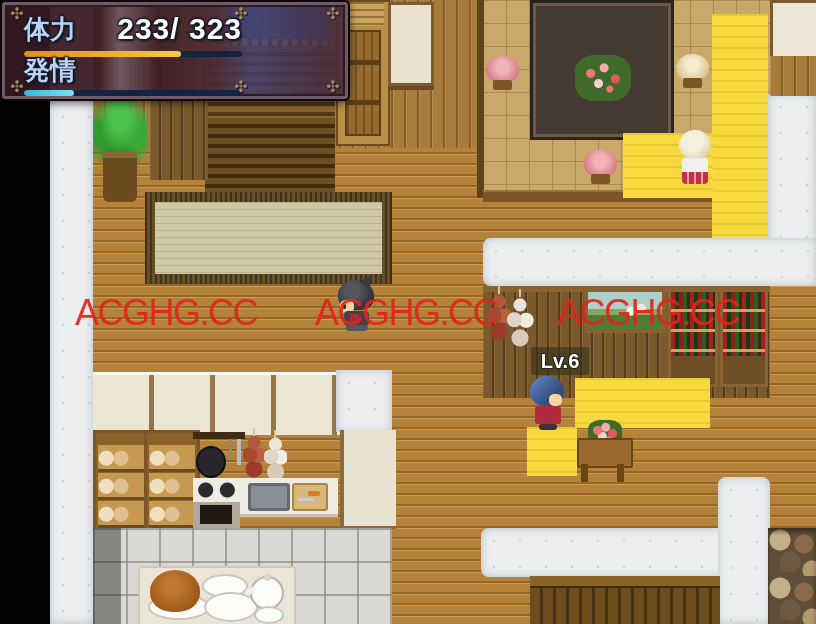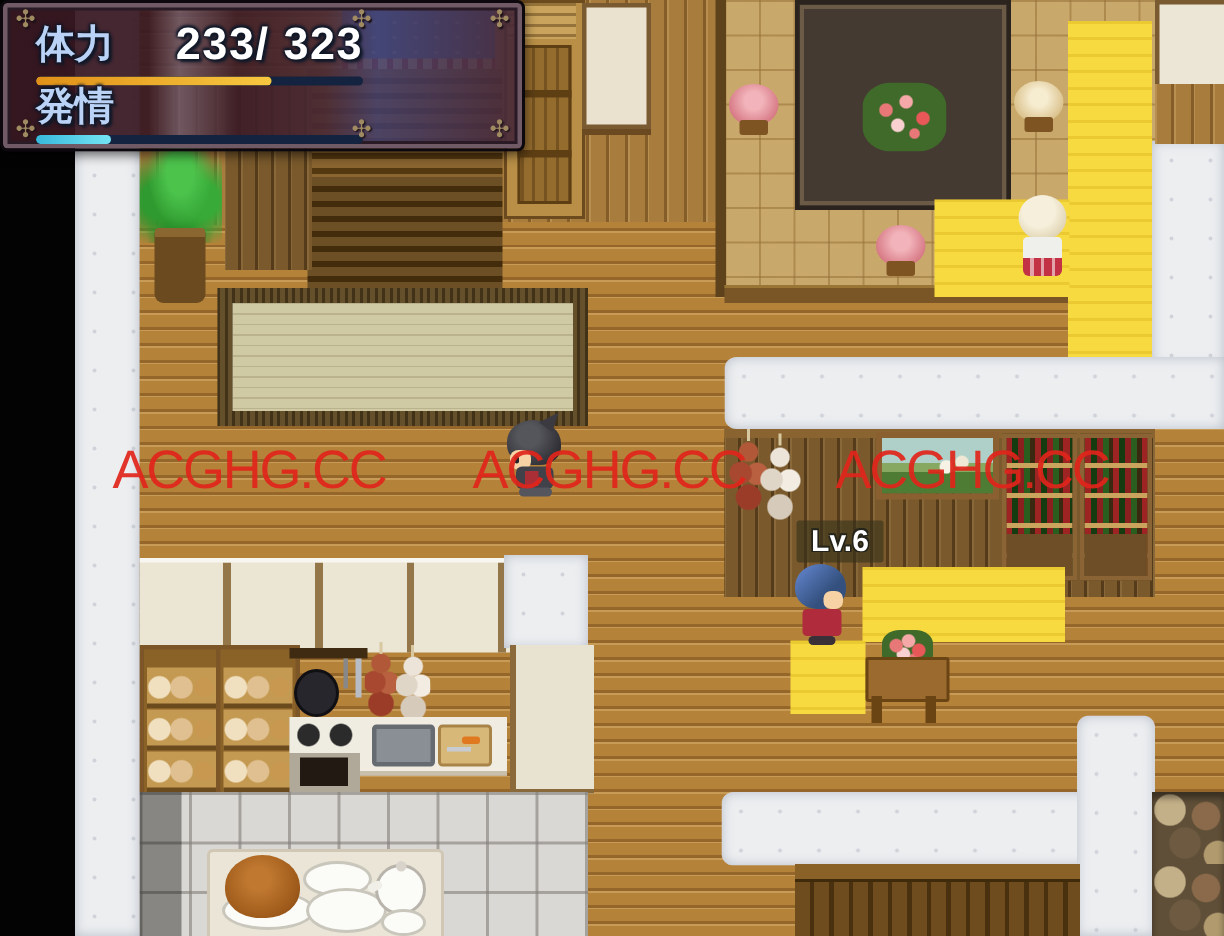--- a/index.html
+++ b/index.html
@@ -90,21 +90,21 @@
   
   .sprite{position:absolute;}
   .sprite>div{position:absolute;}
 
   
   #hud{
     background:linear-gradient(90deg,rgba(56,24,34,0.93) 0%,rgba(56,24,34,0.93) 28%,rgba(104,82,100,0.88) 34%,rgba(60,28,38,0.92) 45%,rgba(74,42,52,0.92) 62%,rgba(66,62,108,0.85) 72%,rgba(72,40,52,0.92) 100%);
     border:2px solid #0c080e;border-radius:5px;
     box-shadow:inset 0 0 0 3px #6f5a66,inset 0 0 0 5px #2a1a26,0 2px 8px rgba(0,0,0,0.6);
   }
-  .hud-row{position:absolute;left:22px;width:218px;display:flex;justify-content:space-between;align-items:center;}
+  .hud-row{position:absolute;left:22px;width:218px;display:flex;justify-content:space-between;align-items:flex-start;}
   .hud-label{font-size:26px;font-weight:bold;color:#b9d2f6;
     text-shadow:2px 2px 2px #101828,-1px -1px 2px #101828,1px -1px 2px #101828,-1px 1px 2px #101828;}
   .hud-value{font-size:30px;font-weight:bold;color:#ffffff;letter-spacing:1px;
     text-shadow:2px 2px 2px #101828,-1px -1px 2px #101828,1px -1px 2px #101828,-1px 1px 2px #101828;}
   .gauge{position:absolute;left:22px;width:218px;height:6px;background:#14233f;border-radius:3px;overflow:hidden;}
   .gauge-fill{height:100%;border-radius:3px;}
   .hud-orn{position:absolute;width:22px;height:20px;color:#a08a62;font-size:16px;line-height:20px;text-align:center;
     text-shadow:1px 1px 1px #1a1018;}
 
   

